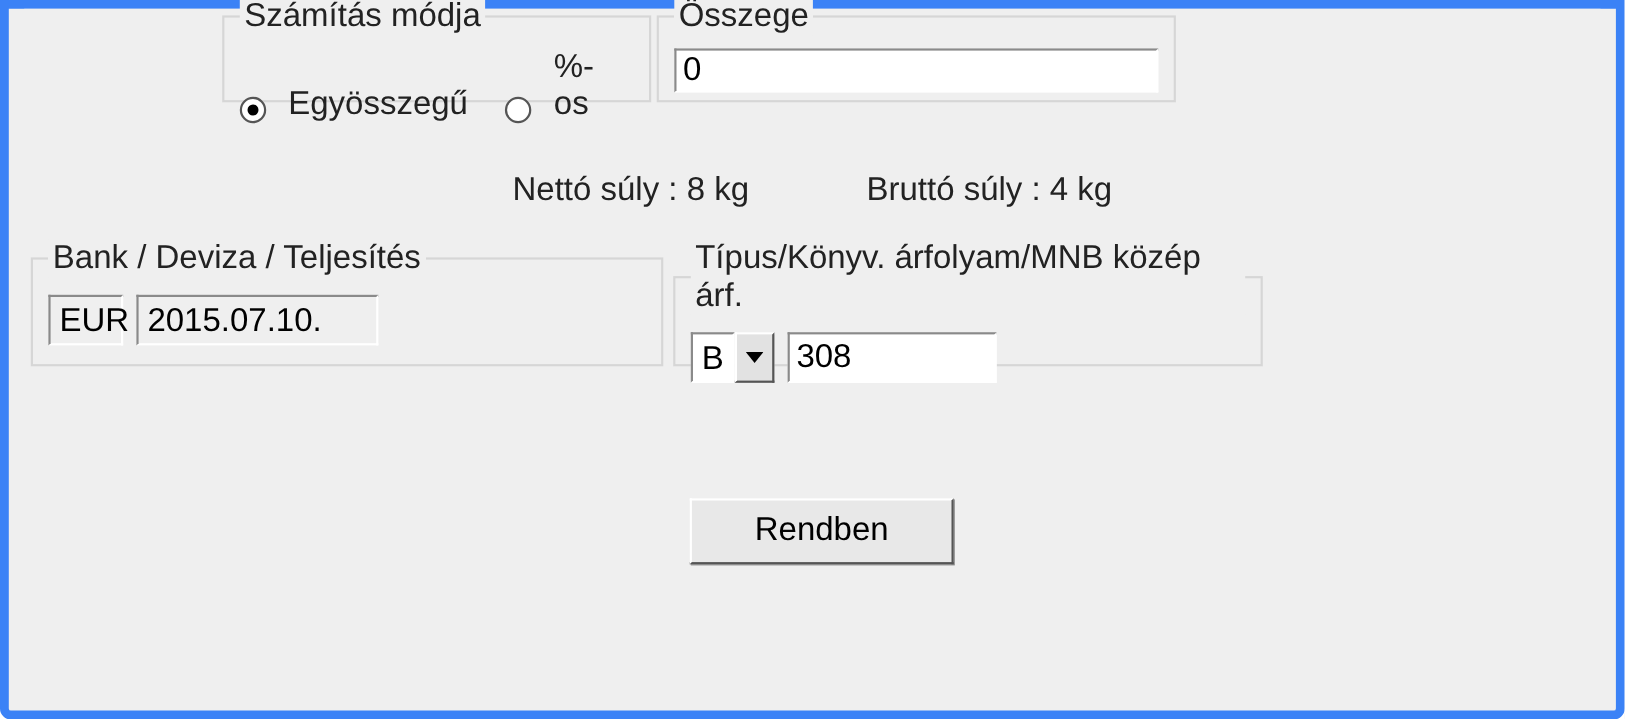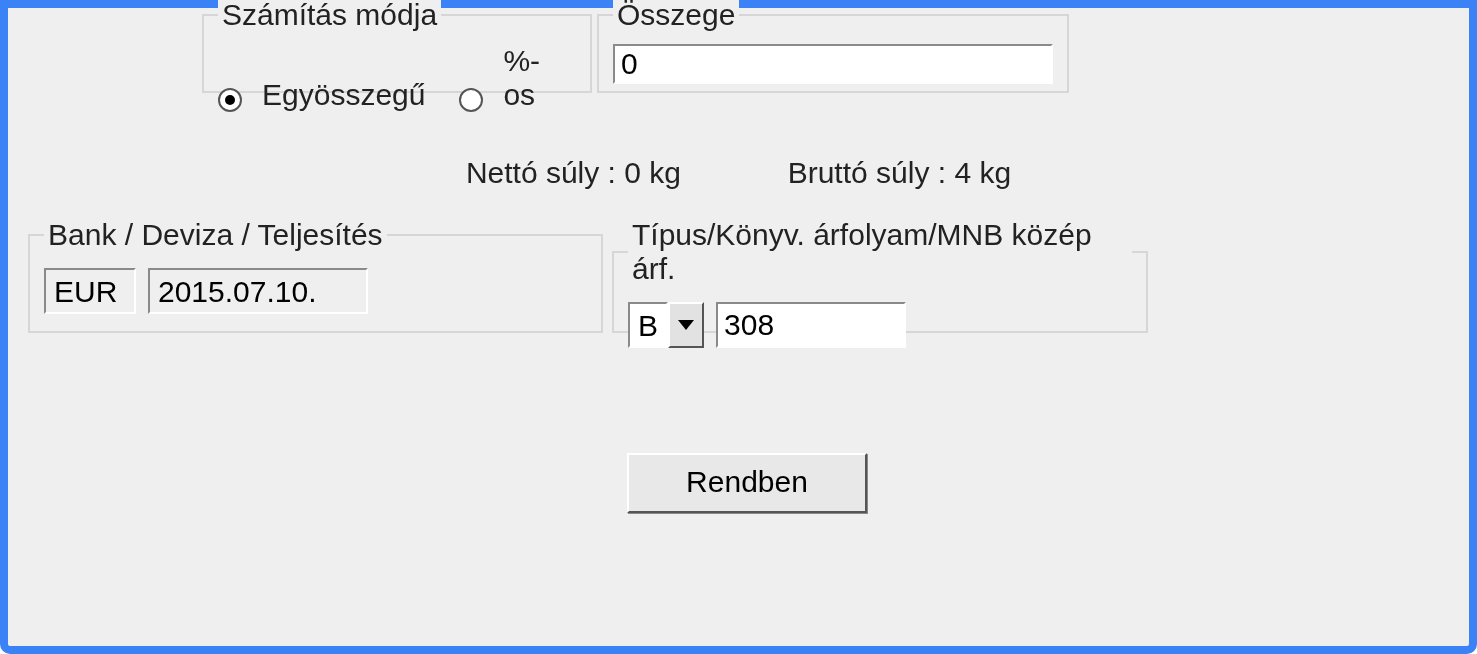--- a/index.html
+++ b/index.html
@@ -139,21 +139,21 @@
       display: inline-block;
       width: 90px;
     }
     .bank-inputs {
       display: flex;
       gap: 12px;
       align-items: center;
       margin-top: 4px;
     }
     .box-hu1 { width: 88px; }
-    .box-eur { width: 92px; }
+    .box-eur { width: 68px; }
     .box-date { width: 220px; }
     .rate-inputs {
       display: flex;
       gap: 12px;
       align-items: center;
       margin-top: 4px;
     }
     .dropdown {
       display: inline-flex;
       align-items: stretch;
@@ -221,21 +221,21 @@
         <span class="radio-label">%-os</span>
       </div>
     </fieldset>
 
     <fieldset class="group-amount">
       <legend>Összege</legend>
       <input class="sunken-input amount-input" type="text" value="0" style="">
     </fieldset>
 
     <div class="weights-row">
-      <span>Nettó súly :  0 kg</span>
+      <span>Nettó súly :  8 kg</span>
       <span class="weights-gap"></span>
       <span>Bruttó súly :  4 kg</span>
     </div>
 
     <fieldset class="group-bank">
       <legend>Bank / Deviza / Teljesítés</legend>
       <div class="bank-inputs">
         <span class="readonly-box box-eur">EUR</span>
         <span class="readonly-box box-date">2015.07.10.</span>
       </div>

